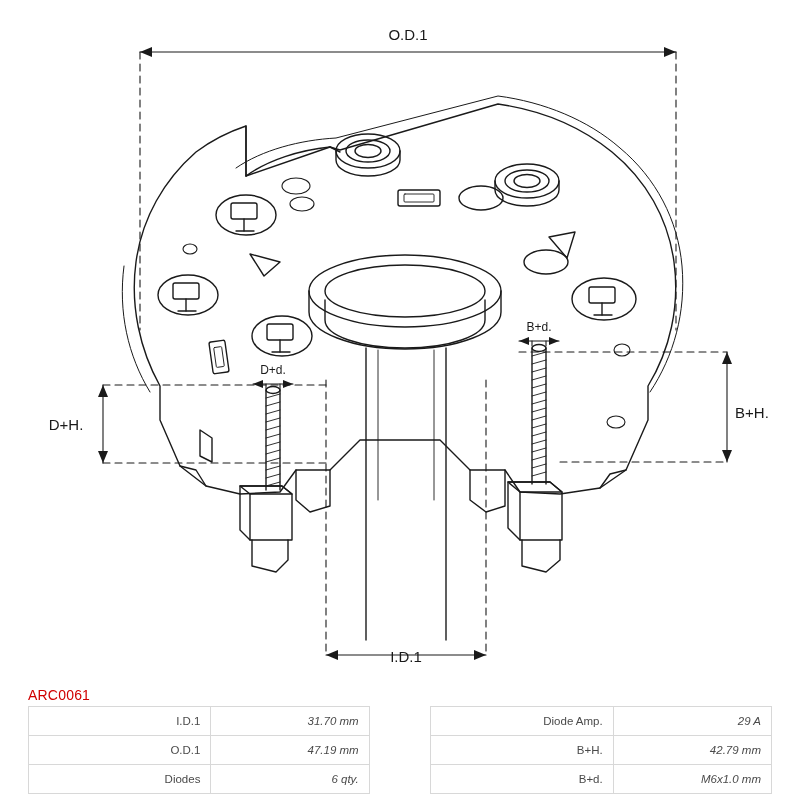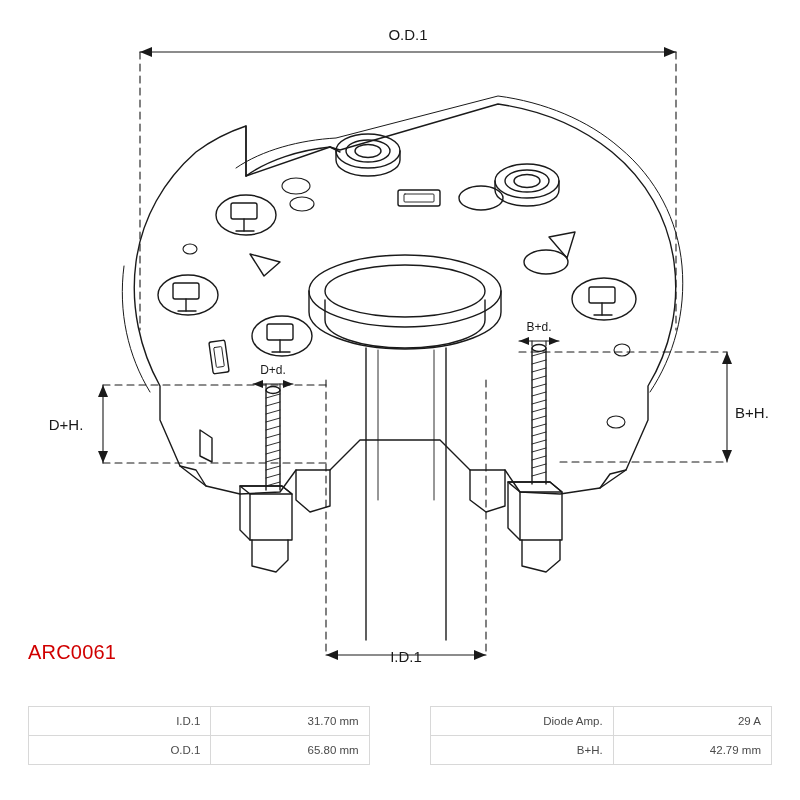--- a/index.html
+++ b/index.html
@@ -22,22 +22,22 @@
   #drawing {
     position: absolute;
     left: 0;
     top: 0;
     width: 800px;
     height: 690px;
   }
   .partno {
     position: absolute;
     left: 28px;
-    top: 641px;
-    font-size: 20px;
+    top: 687px;
+    font-size: 14px;
     color: #d00000;
     letter-spacing: 0.2px;
   }
   #spec-table {
     position: absolute;
     left: 28px;
     top: 706px;
     width: 744px;
     border-collapse: collapse;
     font-size: 11.5px;
@@ -49,20 +49,21 @@
     padding: 0 10px;
     white-space: nowrap;
   }
   #spec-table td.label {
     text-align: right;
     width: 130px;
   }
   #spec-table td.value {
     text-align: right;
     width: 110px;
+    font-style: italic;
   }
   #spec-table td.spacer {
     border: none;
     width: 30px;
   }
   .dim-label {
     font-size: 15px;
     fill: #1a1a1a;
     font-family: "Liberation Sans", sans-serif;
   }
@@ -338,21 +339,28 @@
     <tbody>
       <tr>
         <td class="label">I.D.1</td>
         <td class="value">31.70 mm</td>
         <td class="spacer"></td>
         <td class="label">Diode Amp.</td>
         <td class="value">29 A</td>
       </tr>
       <tr>
         <td class="label">O.D.1</td>
-        <td class="value">65.80 mm</td>
+        <td class="value">47.19 mm</td>
         <td class="spacer"></td>
         <td class="label">B+H.</td>
         <td class="value">42.79 mm</td>
       </tr>
+      <tr>
+        <td class="label">Diodes</td>
+        <td class="value">6 qty.</td>
+        <td class="spacer"></td>
+        <td class="label">B+d.</td>
+        <td class="value">M6x1.0 mm</td>
+      </tr>
     </tbody>
   </table>
 
 </div>
 
 </body></html>

